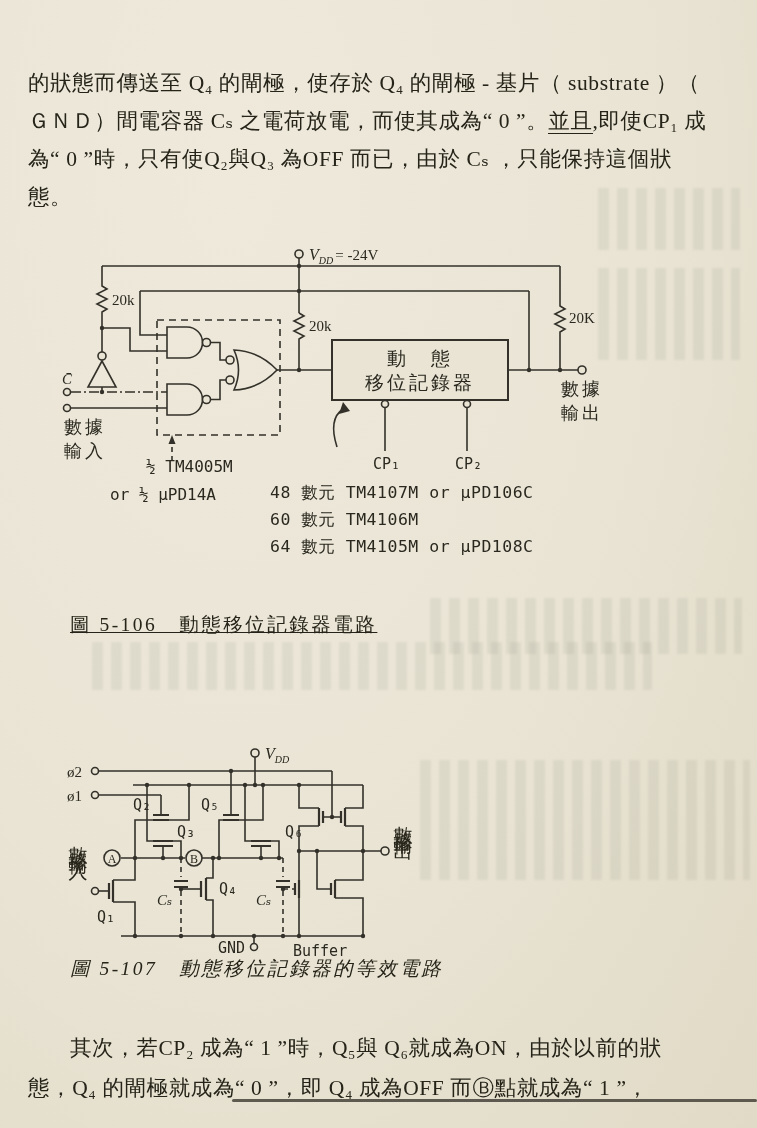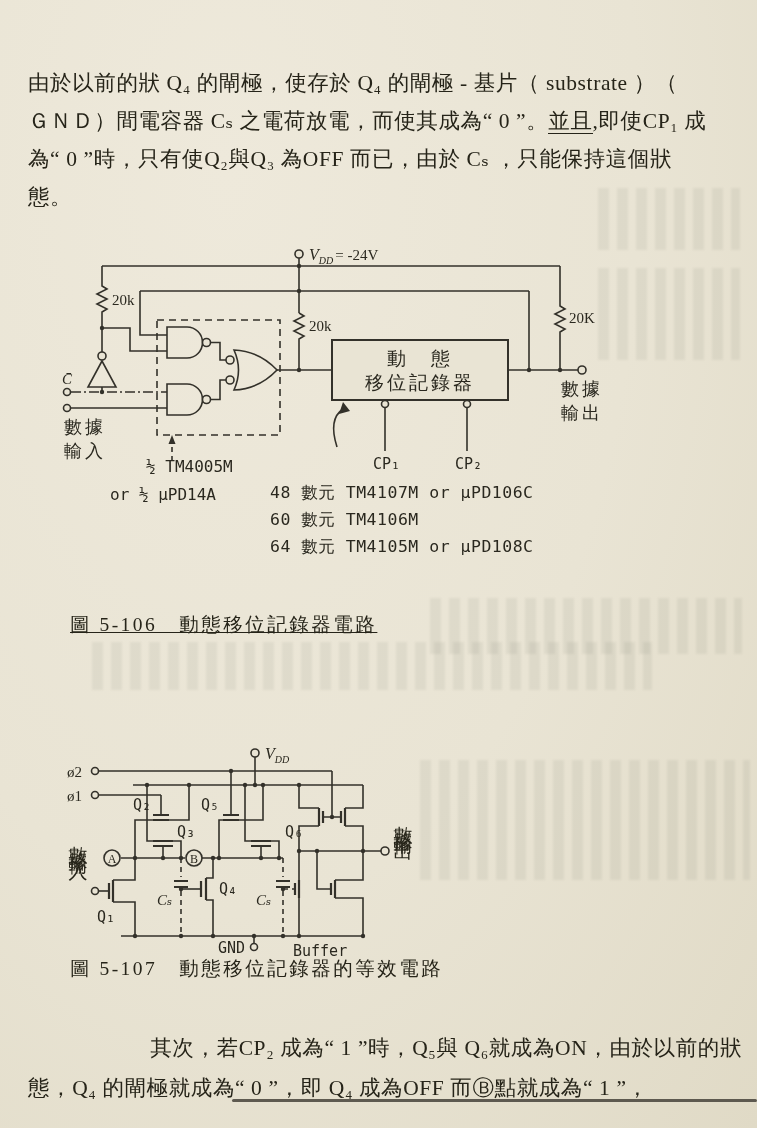--- a/index.html
+++ b/index.html
@@ -6,25 +6,25 @@
   .page{position:relative;width:757px;height:1128px;overflow:hidden;
     background:#e9e4d4;
     background-image:radial-gradient(ellipse at 30% 15%, #eee9db 0%, #e9e4d4 55%, #e0dac6 100%);
     font-family:"Liberation Serif","DejaVu Serif",serif;color:#262419;}
   .hdr{position:absolute;top:16px;left:22px;font-size:19px;}
   .hdr .num{font-weight:bold;font-style:italic;font-size:21px;letter-spacing:1px;}
   .hdr .title{margin-left:28px;font-weight:bold;font-size:18.5px;letter-spacing:4px;}
   .para{position:absolute;left:28px;width:714px;font-size:21.5px;line-height:38px;letter-spacing:0.6px;}
   .para-top{top:64px;}
   .para-bot{top:1028px;line-height:40px;}
-  .para-bot .l1{text-indent:42px;text-align:right;}
+  .para-bot .l1{text-indent:42px;}
   .em-u{border-bottom:1.6px solid #262419;}
   .caption{position:absolute;left:70px;font-size:19.5px;letter-spacing:2.5px;}
   .cap1{top:611px;text-decoration:underline;}
-  .cap2{top:955px;}
+  .cap2{top:955px;font-style:italic;}
   .fig{position:absolute;}
   .fig1{left:60px;top:243px;width:545px;height:235px;}
   .fig2{left:55px;top:729px;width:370px;height:245px;}
   svg{position:absolute;left:0;top:0;overflow:visible;}
   svg .w{stroke:#33312a;stroke-width:1.6;fill:none;}
   svg .w2{stroke:#33312a;stroke-width:2.2;fill:none;}
   svg .dot{fill:#33312a;stroke:none;}
   svg .term{stroke:#33312a;stroke-width:1.6;fill:#e9e4d4;}
   svg .dash{stroke-dasharray:7,5;}
   svg .dash2{stroke-dasharray:5,4;}
@@ -51,21 +51,21 @@
 <div class="page">
 
   <div class="bleed" style="left:598px;top:188px;width:142px;height:62px;"></div>
   <div class="bleed" style="left:598px;top:268px;width:142px;height:92px;"></div>
   <div class="bleed" style="left:430px;top:598px;width:312px;height:56px;"></div>
   <div class="bleed" style="left:92px;top:642px;width:560px;height:48px;"></div>
   <div class="bleed" style="left:420px;top:760px;width:330px;height:120px;"></div>
 
 
   <div class="para para-top">
-    <div>由於以前的狀 Q₄ 的閘極，使存於 Q₄ 的閘極 - 基片（ substrate ）（</div>
+    <div>的狀態而傳送至 Q₄ 的閘極，使存於 Q₄ 的閘極 - 基片（ substrate ）（</div>
     <div><span>ＧＮＤ）間電容器 Cₛ 之電荷放電，而使其成為“ 0 ”。</span><span class="em-u">並且</span><span>,即使CP₁ 成</span></div>
     <div>為“ 0 ”時，只有使Q₂與Q₃ 為OFF 而已，由於 Cₛ ，只能保持這個狀</div>
     <div>態。</div>
   </div>
 
   <div class="fig fig1">
     <svg width="545" height="235" viewBox="0 0 545 235">
 
       <path class="w" d="M42,23 H500"></path>
       <path class="w" d="M80,48 H469"></path>

